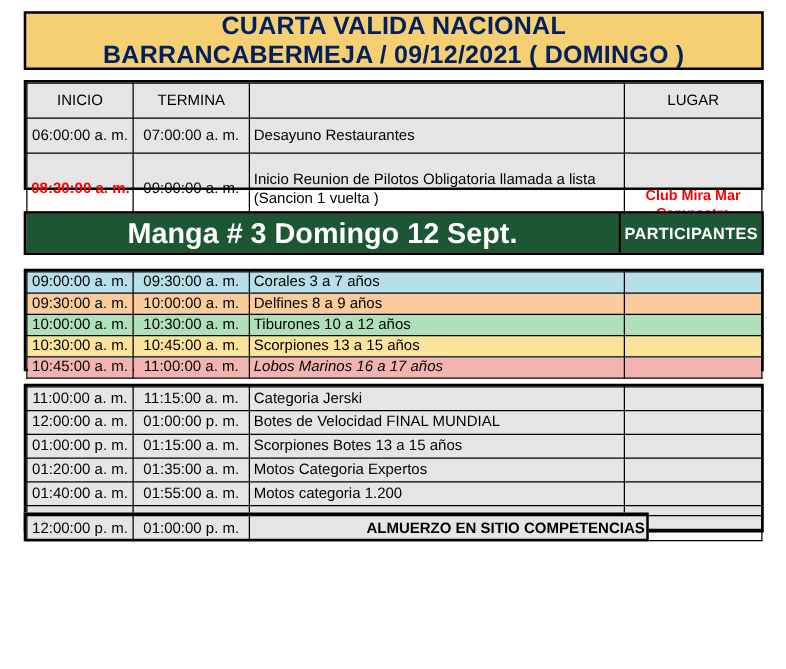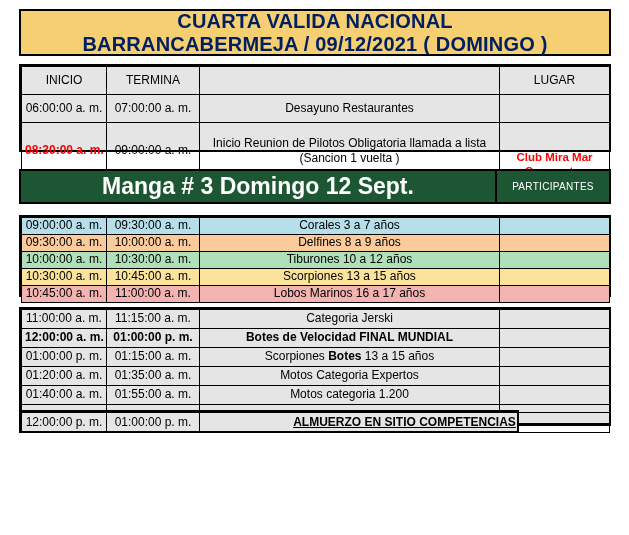--- a/index.html
+++ b/index.html
@@ -64,31 +64,31 @@
     font-size: 12px;
     vertical-align: middle;
     line-height: 1.15;
     overflow: hidden;
     white-space: nowrap;
   }
   td.c-start, td.c-end {
     text-align: center;
     padding-right: 5px;
   }
-  td.c-desc { text-align: center; }
+  td.c-desc { text-align: left; }
   td.c-place { text-align: center; }
 
   td.hdr {
     text-align: center;
     padding-right: 3px;
   }
 
-  .bold { font-weight: bold; }
+  .bold { font-weight: normal; }
   .red  { color: #ff0000; font-weight: bold; }
-  .small { font-size: 10px; }
+  .small { font-size: 10px; font-style: italic; }
 
   
   #table-schedule-top {
     left: 19px;
     top: 64px;
     width: 592px;
     height: 88px;
   }
   #table-schedule-top td { height: 27px; }
   #table-schedule-top tr.r-meeting td { height: 34px; }
@@ -124,22 +124,22 @@
     font-size: 23px;
     display: flex;
     align-items: center;
     justify-content: center;
     border-right: 2px solid #000000;
   }
   #manga-banner .mb-side {
     flex: 1 1 auto;
     background: #1d5632;
     color: #ffffff;
-    font-weight: normal;
-    font-size: 10px;
+    font-weight: bold;
+    font-size: 13px;
     letter-spacing: 0.3px;
     display: flex;
     align-items: center;
     justify-content: center;
   }
 
   
   #table-categories {
     left: 19px;
     top: 215px;
@@ -162,21 +162,20 @@
     left: 19px;
     top: 410px;
     width: 500px;
     height: 23px;
   }
   #table-lunch td { height: 19px; }
   #table-lunch td.c-desc {
     text-align: center;
     font-weight: bold;
     font-size: 12px;
-    text-decoration: underline;
   }
 
   
   #table-award {
     left: 19px;
     top: 466px;
     width: 592px;
     height: 50px;
   }
   #table-award td { height: 46px; }

